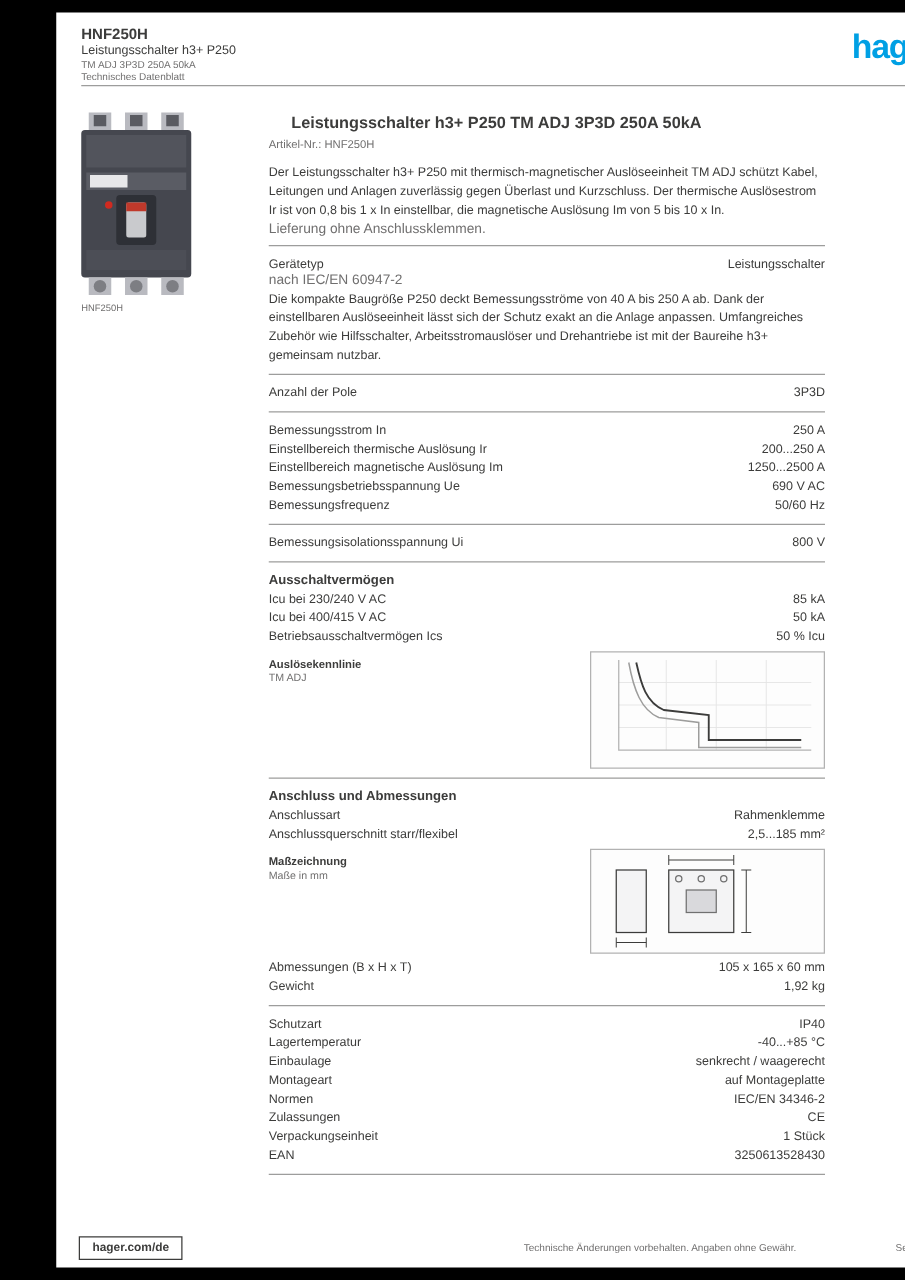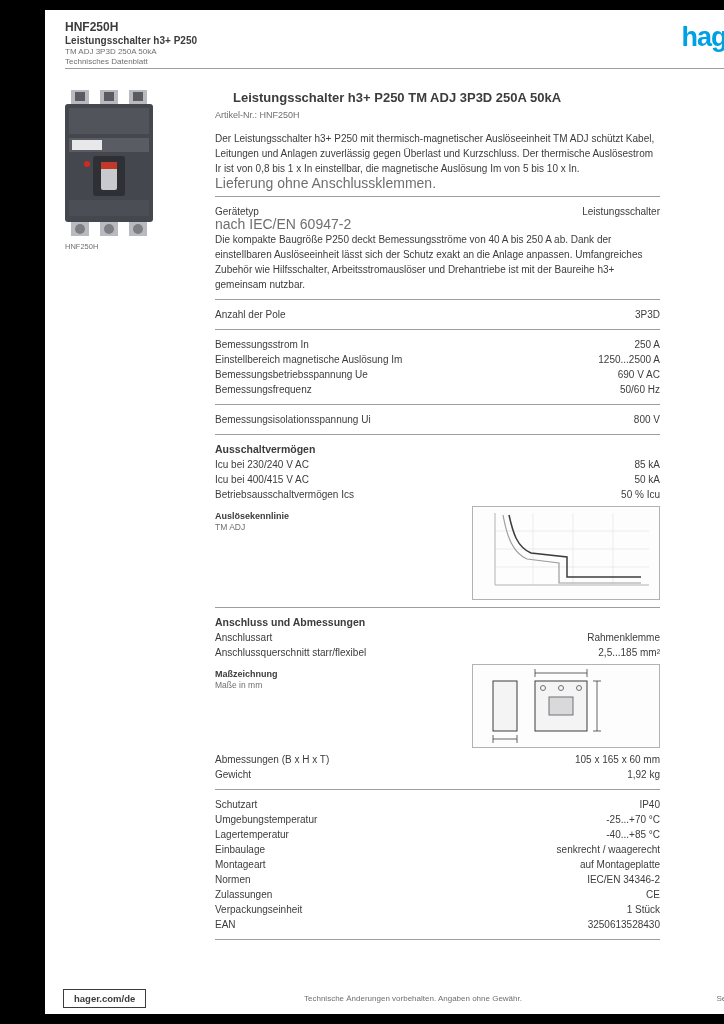--- a/index.html
+++ b/index.html
@@ -2,55 +2,55 @@
 <html><head>
 <meta charset="utf-8">
 <style>
   html,body{margin:0;padding:0;background:#000;}
   body{width:724px;height:1024px;position:relative;font-family:"Liberation Sans",sans-serif;color:#3c3c3b;}
   .page{position:absolute;left:45px;top:10px;width:722px;height:1004px;background:#ffffff;overflow:hidden;}
 
   
   .header{position:absolute;left:20px;top:10px;width:300px;}
   .h-code{font-size:12px;font-weight:bold;line-height:14px;}
-  .h-name{font-size:10px;font-weight:bold;line-height:13px;}
+  .h-name{font-size:10px;font-weight:normal;line-height:13px;}
   .h-sub{font-size:8px;color:#706f6f;line-height:10px;}
   .logo{position:absolute;right:17px;top:14px;font-size:27px;font-weight:bold;letter-spacing:-1px;color:#00a0e4;line-height:27px;}
   .header-rule{position:absolute;left:20px;right:17px;top:58px;border-top:1px solid #9d9d9c;}
 
   
   .product-photo{position:absolute;left:18px;top:78px;width:92px;height:150px;}
   .photo-caption{position:absolute;left:20px;top:232px;font-size:7.5px;color:#706f6f;}
 
   
   .main{position:absolute;left:170px;top:80px;width:445px;}
   .title{font-size:13px;font-weight:bold;line-height:16px;margin-bottom:4px;padding-left:18px;}
   .article{font-size:9px;color:#706f6f;line-height:11px;margin-bottom:10px;}
 
   .section{margin:0;}
   .section-title{font-size:10.5px;font-weight:bold;line-height:15px;}
   .spec-row{display:flex;justify-content:space-between;font-size:10px;line-height:15px;}
   .spec-label{padding-right:12px;}
   .spec-value{text-align:right;white-space:nowrap;}
-  .spec-note{font-size:14px;color:#706f6f;line-height:11px;margin:0;}
+  .spec-note{font-size:11px;color:#706f6f;line-height:11px;margin:0;}
   .paragraph{font-size:10px;line-height:15px;margin:2px 0;}
   .separator{border-top:1px solid #9d9d9c;margin:7px 0;height:0;}
 
   .figure-row{display:flex;justify-content:space-between;align-items:flex-start;margin:4px 0;}
   .figure-caption-block{width:120px;padding-top:4px;}
   .figure-caption{font-size:9px;line-height:12px;font-weight:bold;}
   .figure-subcaption{font-size:8.5px;color:#706f6f;line-height:11px;}
   .figure-box{border:1px solid #b2b2b2;background:#fdfdfd;}
   .fig-curve{width:186px;height:92px;}
   .fig-dim{width:186px;height:82px;}
 
   
   .footer{position:absolute;left:14px;right:0;bottom:4px;height:26px;}
   .f-box{position:absolute;left:4px;bottom:2px;border:1px solid #3c3c3b;background:#fff;padding:3px 10px;font-size:9.5px;font-weight:bold;cursor:pointer;}
-  .f-note{position:absolute;left:130px;right:130px;bottom:7px;text-align:center;font-size:8px;color:#706f6f;}
+  .f-note{position:absolute;left:130px;right:130px;bottom:7px;text-align:right;font-size:8px;color:#706f6f;}
   .f-page{position:absolute;right:19px;bottom:7px;font-size:8px;color:#706f6f;}
 </style>
 </head>
 <body>
 
 <div class="page">
 
   <div class="header">
     <div class="h-code">HNF250H</div>
     <div class="h-name">Leistungsschalter h3+ P250</div>
@@ -112,20 +112,24 @@
             <span class="spec-value">3P3D</span>
           </div>
         </div>
         <div class="separator"></div>
         <div class="section">
           <div class="spec-row">
             <span class="spec-label">Bemessungsstrom In</span>
             <span class="spec-value">250 A</span>
           </div>
           <div class="spec-row">
+            <span class="spec-label">Einstellbereich thermische Auslösung Ir</span>
+            <span class="spec-value">200...250 A</span>
+          </div>
+          <div class="spec-row">
             <span class="spec-label">Einstellbereich magnetische Auslösung Im</span>
             <span class="spec-value">1250...2500 A</span>
           </div>
           <div class="spec-row">
             <span class="spec-label">Bemessungsbetriebsspannung Ue</span>
             <span class="spec-value">690 V AC</span>
           </div>
           <div class="spec-row">
             <span class="spec-label">Bemessungsfrequenz</span>
             <span class="spec-value">50/60 Hz</span>
@@ -203,24 +207,20 @@
             <span class="spec-value">1,92 kg</span>
           </div>
         </div>
         <div class="separator"></div>
         <div class="section">
           <div class="spec-row">
             <span class="spec-label">Schutzart</span>
             <span class="spec-value">IP40</span>
           </div>
           <div class="spec-row">
-            <span class="spec-label">Umgebungstemperatur</span>
-            <span class="spec-value">-25...+70 °C</span>
-          </div>
-          <div class="spec-row">
             <span class="spec-label">Lagertemperatur</span>
             <span class="spec-value">-40...+85 °C</span>
           </div>
           <div class="spec-row">
             <span class="spec-label">Einbaulage</span>
             <span class="spec-value">senkrecht / waagerecht</span>
           </div>
           <div class="spec-row">
             <span class="spec-label">Montageart</span>
             <span class="spec-value">auf Montageplatte</span>

